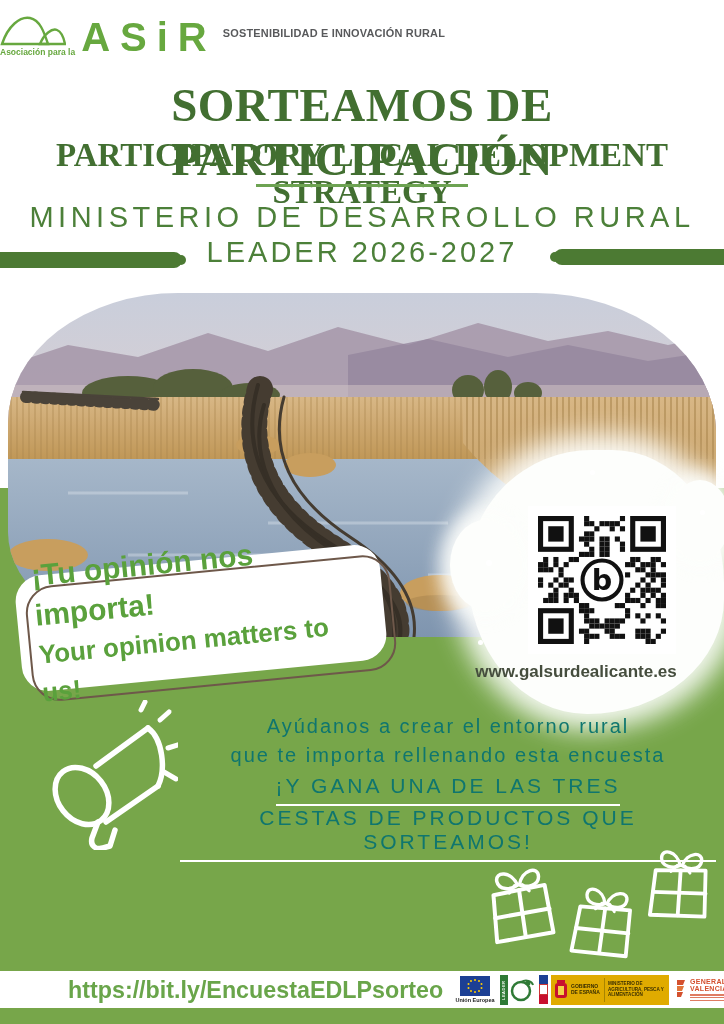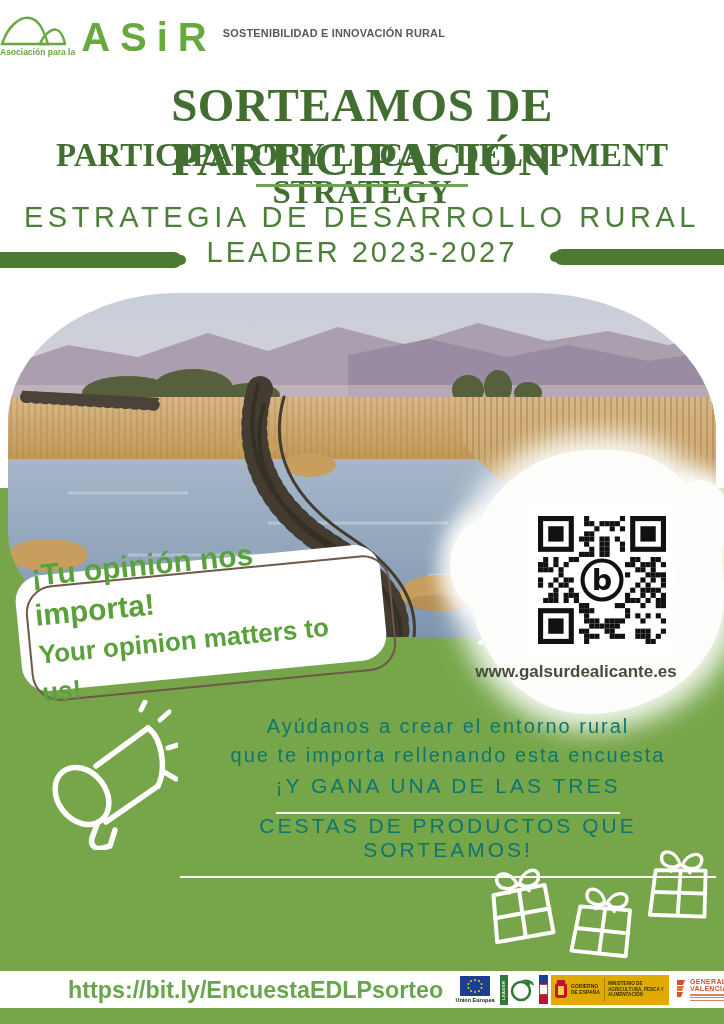--- a/index.html
+++ b/index.html
@@ -52,21 +52,21 @@
   .bubble-es{font-size:30px;font-weight:bold;color:#5aa13c;line-height:40px;}
   .bubble-en{font-size:26px;font-weight:bold;color:#5aa13c;line-height:38px;}
 
   
   .megaphone{position:absolute;top:700px;left:46px;width:132px;height:150px;}
   .msg{color:#0f766e;text-align:center;}
   .msg-es{position:absolute;top:712px;left:180px;width:536px;}
   .msg-en{position:absolute;top:846px;left:8px;width:486px;}
   .msg .l{font-size:20px;letter-spacing:2px;line-height:29px;}
   .msg .u{font-size:21px;letter-spacing:3px;line-height:31px;text-transform:uppercase;}
-  .msg .u span{border-bottom:2px solid #ffffff;padding-bottom:14px;display:inline-block;line-height:24px;}
+  .msg .u span{border-bottom:2px solid #ffffff;padding-bottom:6px;display:inline-block;line-height:24px;}
 
   
   .gift{position:absolute;}
   .gift svg{display:block;width:100%;height:100%;}
   .gift1{top:852px;left:478px;width:84px;height:92px;transform:rotate(-7deg);}
   .gift2{top:872px;left:560px;width:88px;height:88px;transform:rotate(9deg);}
   .gift3{top:834px;left:638px;width:84px;height:88px;transform:rotate(5deg);}
 
   
   .footer-strip{position:absolute;top:971px;left:0;width:724px;height:37px;background:#ffffff;display:flex;align-items:center;padding-left:28px;}
@@ -107,22 +107,22 @@
         <div class="logo-pre">Asociación para la</div>
       </div>
       <div class="logo-acronym">ASiR</div>
     </div>
     <div class="logo-tagline">SOSTENIBILIDAD E INNOVACIÓN RURAL</div>
   </div>
 
   <div class="main-title">SORTEAMOS DE PARTICIPACIÓN</div>
   <div class="sub-title">PARTICIPATORY LOCAL DELOPMENT STRATEGY</div>
   <div class="divider"></div>
-  <div class="strategy1">ESTRATEGIA DE DESARROLLO RURAL</div>
-  <div class="strategy2">LEADER 2023-2027</div>
+  <div class="strategy1">MINISTERIO DE DESARROLLO RURAL</div>
+  <div class="strategy2">LEADER 2026-2027</div>
   <div class="brush brush-left"></div>
   <div class="brush brush-right"></div>
 
   <div class="photo">
     <svg viewBox="0 0 708 344" preserveAspectRatio="none">
       <defs>
         <linearGradient id="sky" x1="0" y1="0" x2="0" y2="1">
           <stop offset="0" stop-color="#c9cedb"></stop>
             <stop offset="1" stop-color="#dacfd2"></stop>
         </linearGradient>

